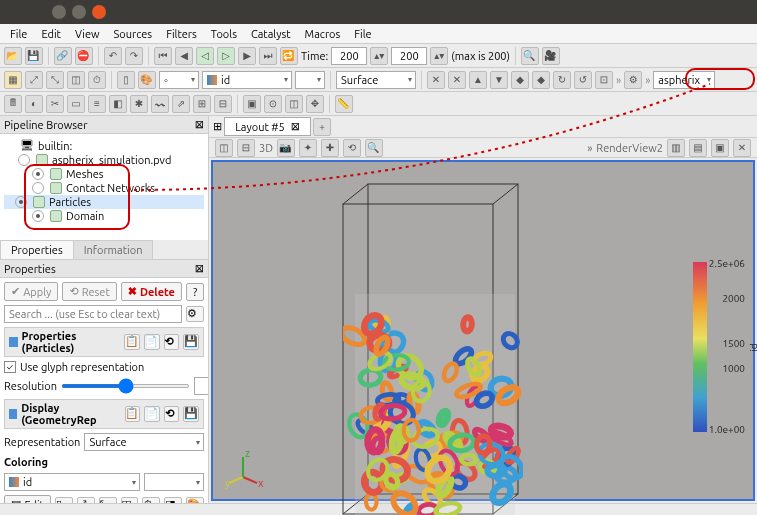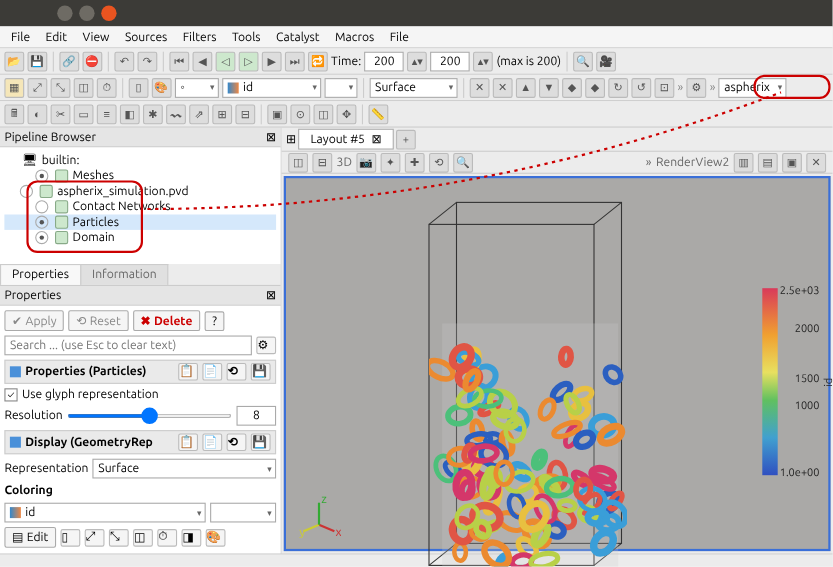--- a/index.html
+++ b/index.html
@@ -13,21 +13,21 @@
 .menubar span { padding:2px 6px; cursor:default;text-align:right; }
 .toolbar { height:24px; background:#ececec; border-bottom:1px solid #ccc; display:flex; align-items:center; padding:0 4px; gap:3px; position:relative; }
 .tbtn { width:18px; height:18px; background:#ddd; border:1px solid #bbb; border-radius:2px; display:flex; align-items:center; justify-content:center; font-size:10px; color:#555; }
 .tbtn.g { background:#cde8cd; }
 .tbtn.y { background:#f5e6b8; }
 .sep { width:1px; height:18px; background:#ccc; margin:0 2px; }
 .combo { height:18px; border:1px solid #aaa; background:#fff; padding:0 14px 0 4px; display:flex; align-items:center; position:relative; min-width:60px; }
 .combo::after { content:"▾"; position:absolute; right:3px; font-size:8px; color:#666; }
 .spin { width:36px; height:18px; border:1px solid #aaa; background:#fff; text-align:center; }
 .main { display:flex; height:calc(100% - 24px - 20px - 24px - 24px - 24px - 12px); }
-.left { width:256px; display:flex; flex-direction:column; border-right:1px solid #ccc; }
+.left { width:209px; display:flex; flex-direction:column; border-right:1px solid #ccc; }
 .panel-hdr { background:#e5e5e5; border-bottom:1px solid #ccc; padding:2px 4px; display:flex; align-items:center; justify-content:space-between; font-size:10px; }
 .tree { flex:0 0 auto; background:#fff; padding:4px; height:106px; overflow:hidden; }
 .tree-item { display:flex; align-items:center; gap:4px; padding:1px 0; }
 .tree-item .ico { width:12px; height:12px; background:#cde8cd; border:1px solid #8a8; border-radius:2px; }
 .tree-item.sel { background:#d5e8fb; }
 .eye { width:12px; height:12px; border:1px solid #aaa; border-radius:50%; margin-right:2px; display:flex; align-items:center; justify-content:center; }
 .eye .dot { width:4px; height:4px; background:#555; border-radius:50%; }
 .redbox { position:absolute; border:2px solid #c00; border-radius:10px; pointer-events:none; }
 .tabs { display:flex; border-bottom:1px solid #ccc; background:#ececec; }
 .tab { padding:3px 10px; border:1px solid #ccc; border-bottom:none; background:#f8f8f8; margin-right:-1px; }
@@ -169,38 +169,38 @@
     <div class="panel-hdr">
       <span>Pipeline Browser</span>
       <span>⊠</span>
     </div>
     <div class="tree" style="position:relative">
       <div class="tree-item">
         <span style="width:12px"></span>
           <span>🖥</span>
         <span>builtin:</span>
       </div>
+      <div class="tree-item" style="padding-left:14px">
+        <span class="eye"></span>
+        <span class="ico"></span>
+        <span>aspherix_simulation.pvd</span>
+      </div>
       <div class="tree-item" style="padding-left:28px">
         <span class="eye">
             <span class="dot"></span>
           </span>
         <span class="ico"></span>
         <span>Meshes</span>
       </div>
-      <div class="tree-item" style="padding-left:14px">
-        <span class="eye"></span>
-        <span class="ico"></span>
-        <span>aspherix_simulation.pvd</span>
-      </div>
       <div class="tree-item" style="padding-left:28px">
         <span class="eye"></span>
         <span class="ico"></span>
         <span>Contact Networks</span>
       </div>
-      <div class="tree-item sel" style="padding-left:28px">
+      <div class="tree-item sel" style="padding-left:11px">
         <span class="eye">
             <span class="dot"></span>
           </span>
         <span class="ico"></span>
         <span>Particles</span>
       </div>
       <div class="tree-item" style="padding-left:28px">
         <span class="eye">
             <span class="dot"></span>
           </span>
@@ -607,21 +607,21 @@
             <g transform="translate(141.37860082304528 92.72205075445817) rotate(151.69367283950618)">
               <ellipse rx="8.201748971193416" ry="5.95150660406682" fill="none" stroke="#2b5fc0" stroke-width="5.681481481481481"></ellipse>
             </g>
             <g transform="translate(68.30521262002743 123.24245541838134) rotate(92.31018518518519)">
               <ellipse rx="10.310262345679012" ry="7.667572567016641" fill="none" stroke="#eb8a30" stroke-width="4.251170267489712"></ellipse>
             </g>
           </g>
       </svg>
 
       <div class="colorbar"></div>
-      <span class="cblabel" style="top:96px">2.5e+03</span>
+      <span class="cblabel" style="top:96px">2.5e+06</span>
       <span class="cblabel" style="top:131px">2000</span>
       <span class="cblabel" style="top:176px">1500</span>
       <span class="cblabel" style="top:201px">1000</span>
       <span class="cblabel" style="top:262px">1.0e+00</span>
       <span class="cblabel" style="top:180px;right:-4px;transform:rotate(-90deg)">id</span>
 
       <svg class="axis3d" viewBox="0 0 40 40">
         <line x1="20" y1="28" x2="34" y2="34" stroke="#c33" stroke-width="2"></line>
         <line x1="20" y1="28" x2="6" y2="34" stroke="#cc3" stroke-width="2"></line>
         <line x1="20" y1="28" x2="20" y2="8" stroke="#3a3" stroke-width="2"></line>

